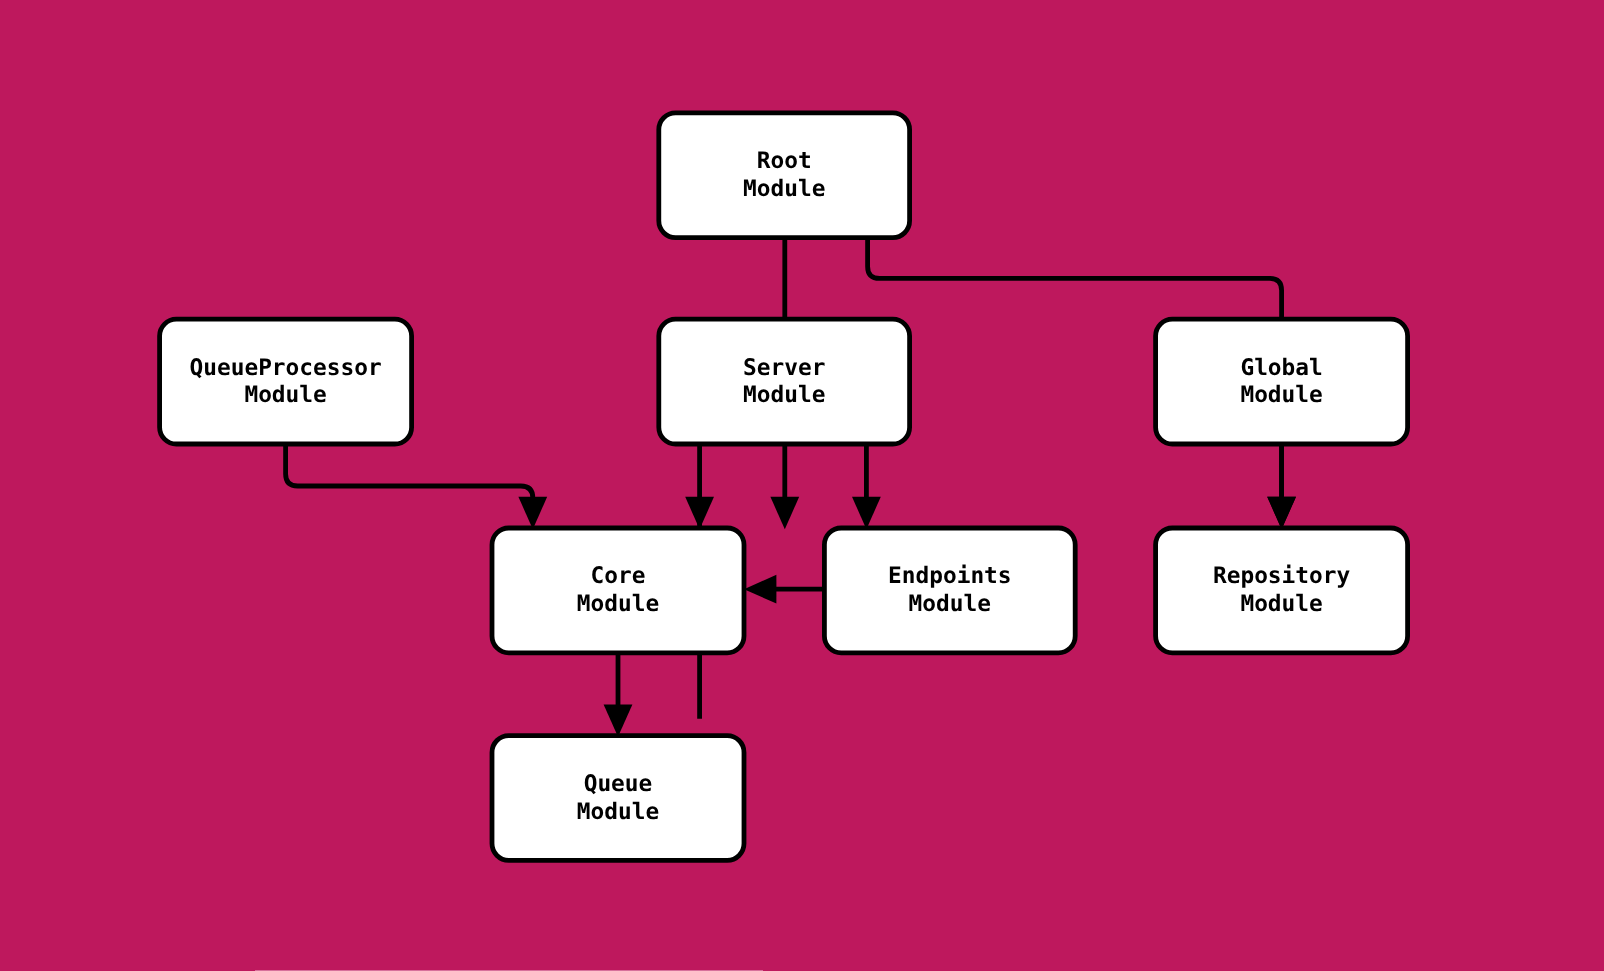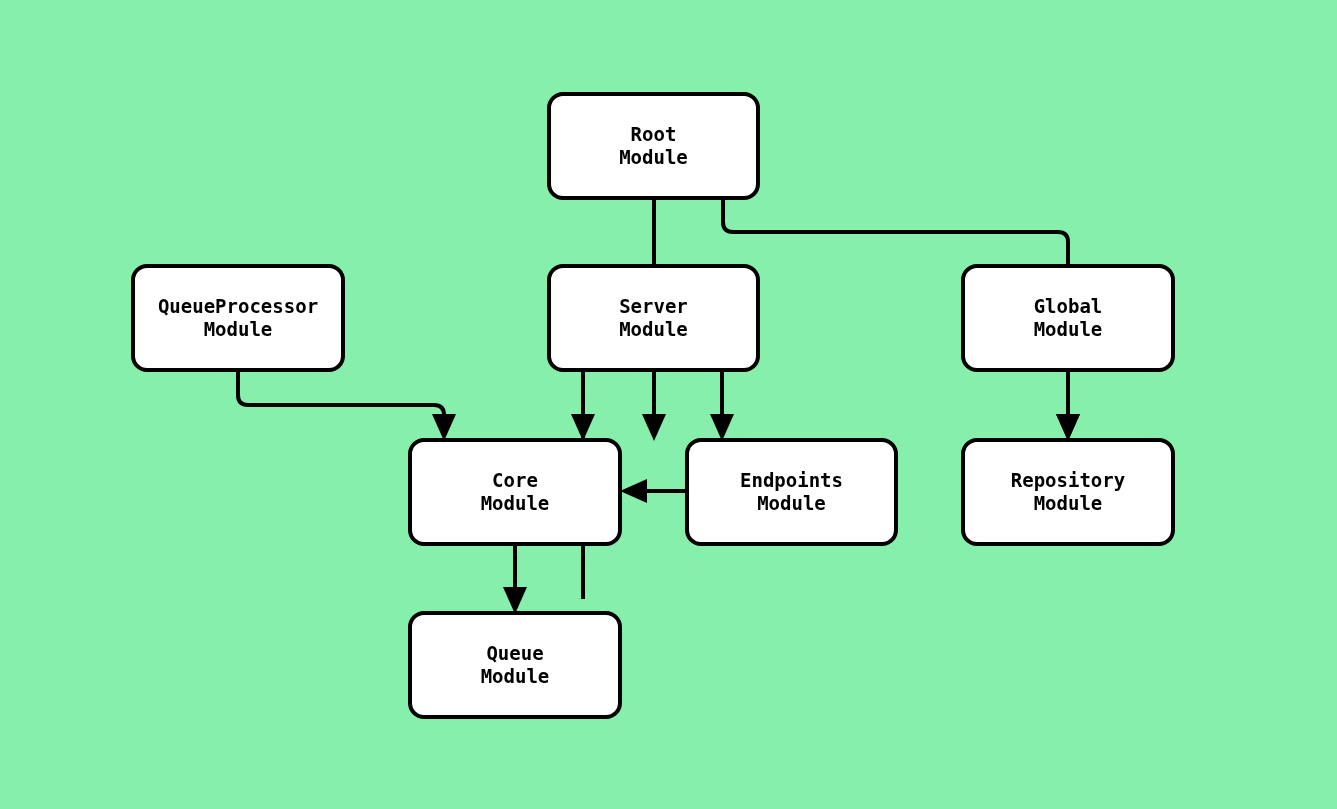--- a/index.html
+++ b/index.html
@@ -11,21 +11,21 @@
   body {
     width: 1337px;
     height: 809px;
     font-family: "DejaVu Sans Mono", "Liberation Mono", monospace;
     overflow: hidden;
   }
   #diagram-root {
     position: relative;
     width: 1337px;
     height: 809px;
-    background: #86efac;
+    background: #be185d;
   }
   #diagram-svg {
     position: absolute;
     top: 0;
     left: 0;
     width: 1337px;
     height: 809px;
     display: block;
   }
   .node-box {

